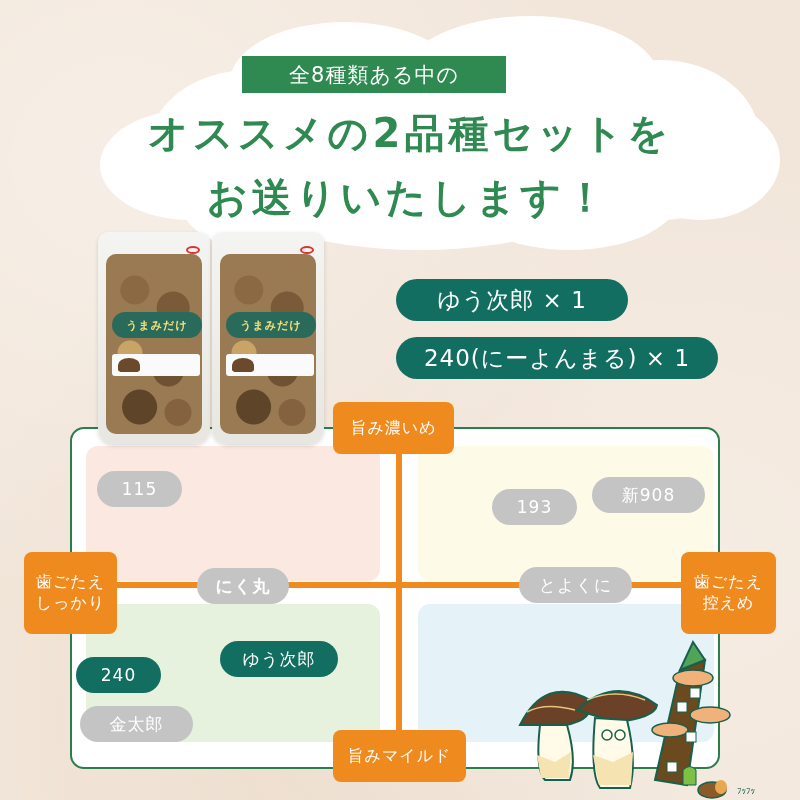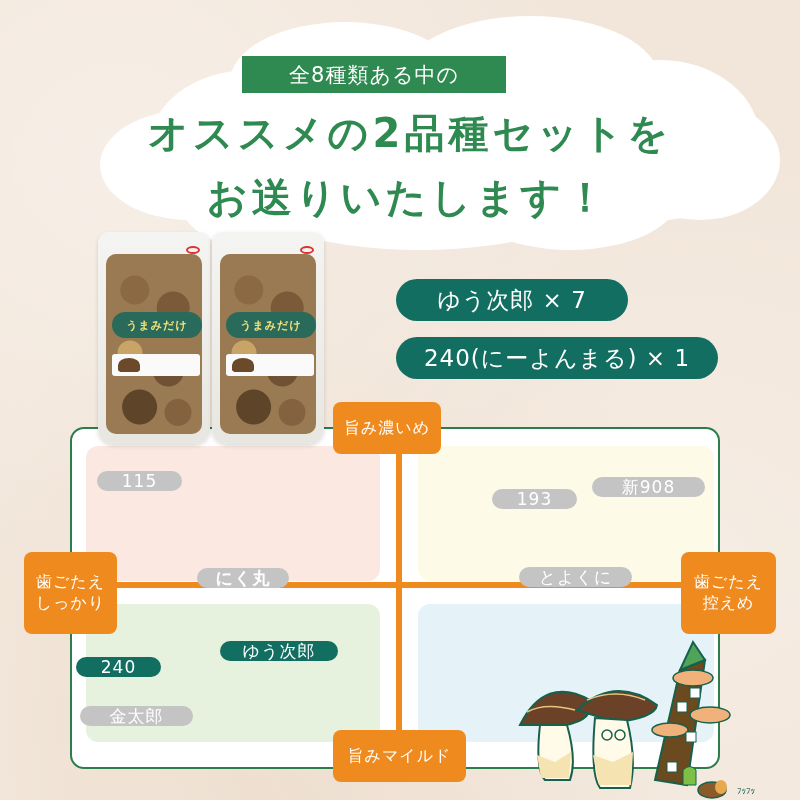--- a/index.html
+++ b/index.html
@@ -88,21 +88,21 @@
   .axis-h { position: absolute; left: 100px; top: 582px; width: 595px; height: 6px; background: #ef8a1e; }
   .axis-v { position: absolute; left: 396px; top: 445px; width: 6px; height: 300px; background: #ef8a1e; }
 
   .axis-label {
     position: absolute; background: #ef8a1e; color: #fff;
     border-radius: 8px; display: flex; align-items: center; justify-content: center;
     font-size: 16px; line-height: 1.3; text-align: center; letter-spacing: 1px;
   }
 
   .pill {
-    position: absolute; height: 20px; border-radius: 18px;
+    position: absolute; height: 36px; border-radius: 18px;
     display: flex; align-items: center; justify-content: center;
     color: #fff; font-size: 17px; letter-spacing: 1px;
   }
   .pill.grey { background: #c4c4c4; }
   .pill.green { background: #136e62; }
 
   
   .illus { position: absolute; left: 505px; top: 630px; width: 290px; height: 170px; }
 </style>
 </head>
@@ -141,24 +141,24 @@
   <div class="label-top">うまみだけ</div>
   <div class="label-mid"></div>
 </div>
 <div class="bag" style="left:212px;">
   <div class="contents"></div>
   <div class="badge-red"></div>
   <div class="label-top">うまみだけ</div>
   <div class="label-mid"></div>
 </div>
 
-<div class="variety" style="left:396px;top:279px;width:232px;">ゆう次郎 × 7</div>
+<div class="variety" style="left:396px;top:279px;width:232px;">ゆう次郎 × 1</div>
 <div class="variety" style="left:396px;top:337px;width:322px;">240(にーよんまる) × 1</div>
 
-<div class="axis-label" style="left:333px;top:402px;width:108px;height:52px;">旨み濃いめ</div>
+<div class="axis-label" style="left:333px;top:402px;width:121px;height:52px;">旨み濃いめ</div>
 <div class="axis-label" style="left:333px;top:730px;width:133px;height:52px;">旨みマイルド</div>
 <div class="axis-label" style="left:24px;top:552px;width:93px;height:82px;flex-direction:column;">
   <span>歯ごたえ</span>
   <span>しっかり</span>
 </div>
 <div class="axis-label" style="left:681px;top:552px;width:95px;height:82px;flex-direction:column;">
   <span>歯ごたえ</span>
   <span>控えめ</span>
 </div>
 

